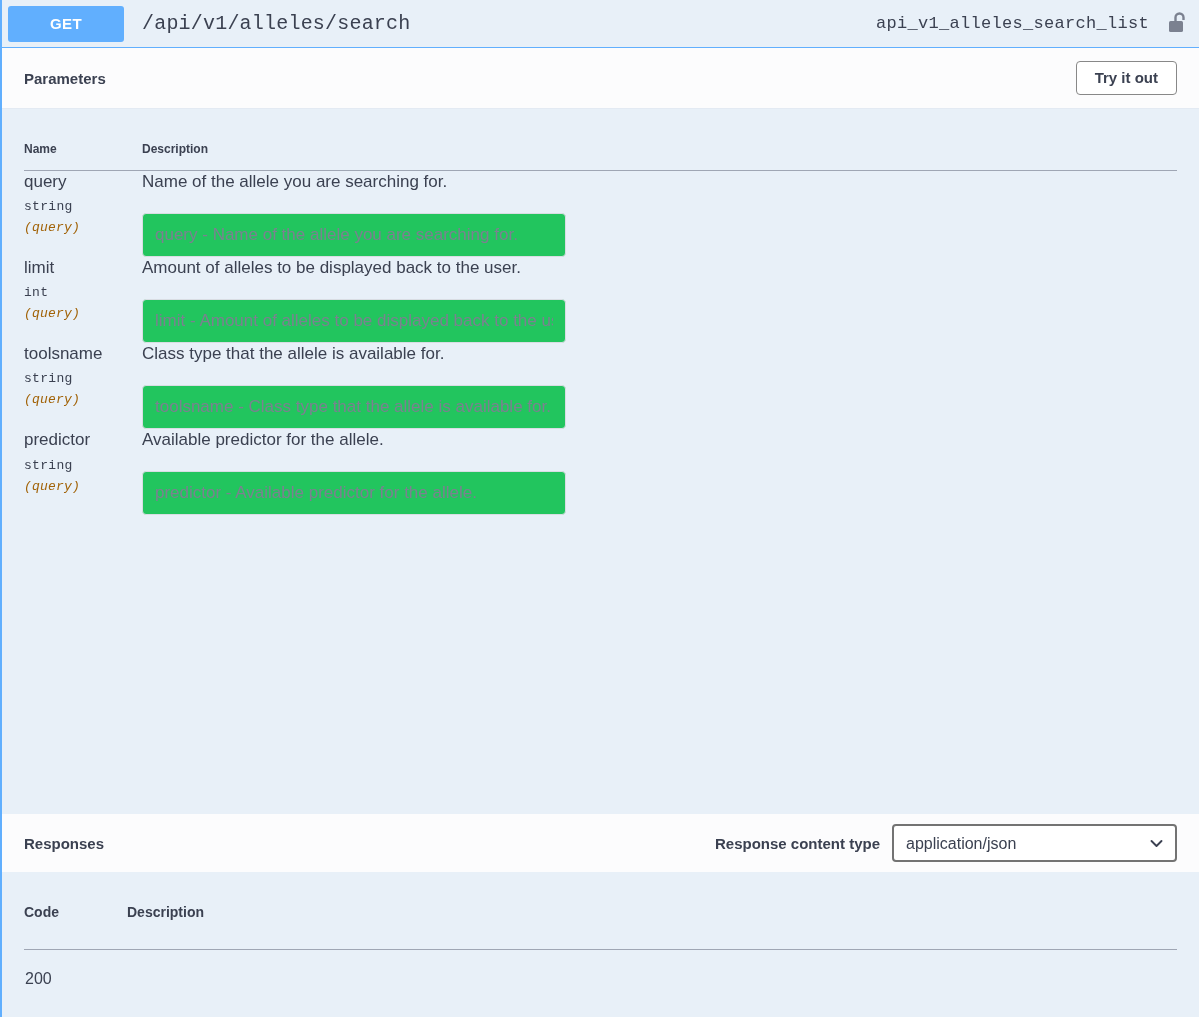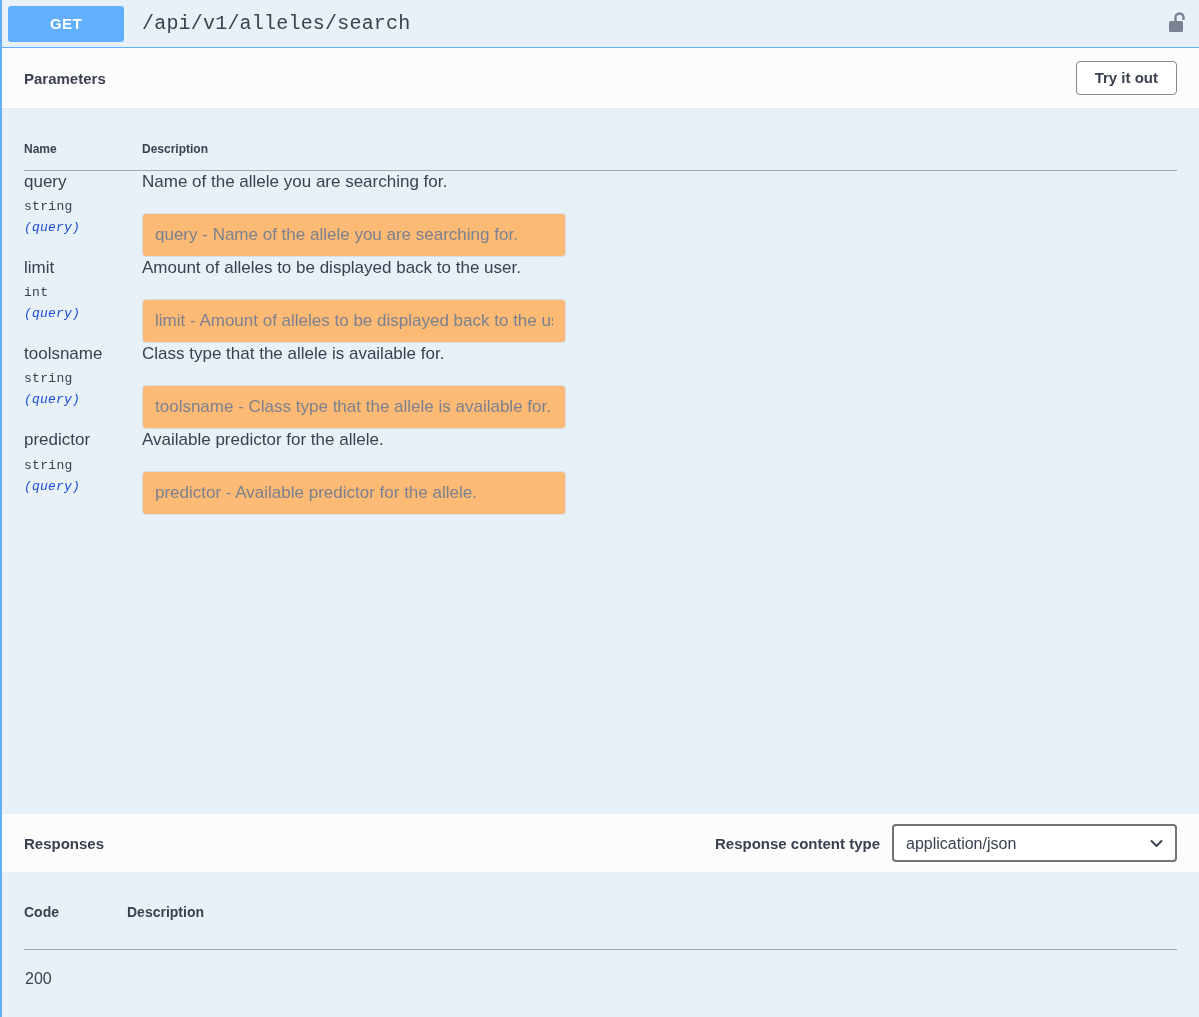--- a/index.html
+++ b/index.html
@@ -151,41 +151,41 @@
     font-family: "Liberation Mono", monospace;
     font-size: 13px;
     color: #3b4151;
     margin-top: 7px;
     letter-spacing: 0.3px;
   }
   .p-in {
     font-family: "Liberation Mono", monospace;
     font-style: italic;
     font-size: 13px;
-    color: #1d4ed8;
+    color: #a16207;
     margin-top: 6px;
     letter-spacing: 0.2px;
   }
   .p-descr-text {
     font-size: 17px;
     color: #3b4151;
     line-height: 1.3;
     font-family: "Liberation Sans", sans-serif;
   }
   .p-input {
     display: block;
     margin-top: 20px;
     width: 424px;
     height: 44px;
     box-sizing: border-box;
     padding: 16px 12px;
     font-size: 17px;
     font-family: "Liberation Sans", sans-serif;
     color: #3b4151;
-    background: #fdba74;
+    background: #22c55e;
     border: 1px solid #d9dde3;
     border-radius: 4px;
     outline: none;
   }
   .p-input::placeholder {
     color: #7b8190;
     opacity: 1;
   }
 
   
@@ -277,20 +277,21 @@
 </style>
 </head>
 <body>
 
 <div class="opblock">
 
   <div class="opblock-summary">
     <span class="method-badge">GET</span>
     <span class="op-path">/api/v1/alleles/search</span>
     <span class="op-spacer"></span>
+    <span class="op-id">api_v1_alleles_search_list</span>
     <span class="lock-icon">
       <svg width="22" height="26" viewBox="0 0 22 26" xmlns="http://www.w3.org/2000/svg">
         <path d="M8.5 10 V6.5 a4 4 0 0 1 8 0 V9" fill="none" stroke="#7b8190" stroke-width="2.4"></path>
         <rect x="2" y="10" width="14" height="11" rx="1.6" fill="#7b8190"></rect>
       </svg>
     </span>
   </div>
 
   <div class="section-band">
     <span class="section-title">Parameters</span>

